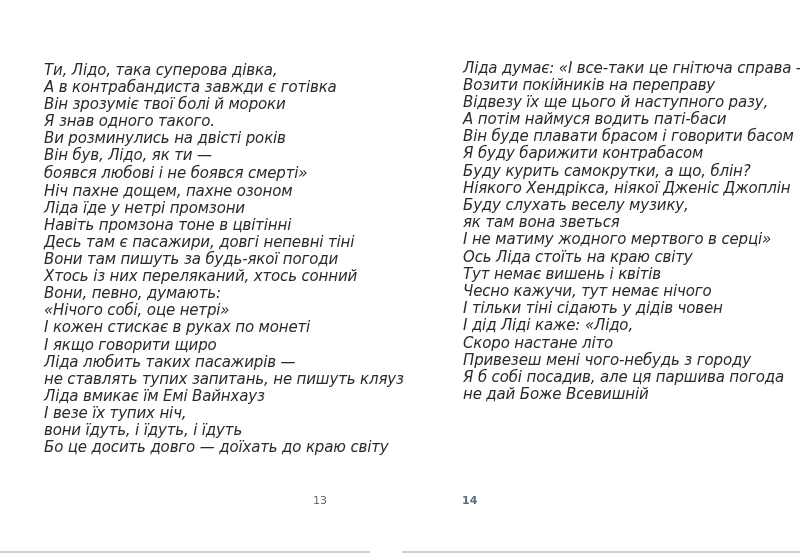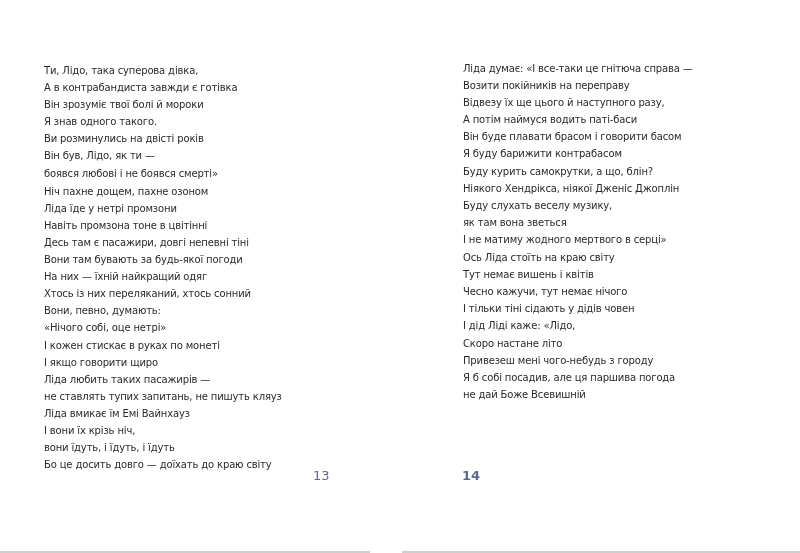--- a/index.html
+++ b/index.html
@@ -17,34 +17,35 @@
   .page {
     position: absolute;
     top: 0;
     height: 553px;
   }
   .page.left { left: 0; width: 370px; }
   .page.right { left: 400px; width: 400px; }
   .poem {
     position: absolute;
     color: #2a2a2a;
-    font-size: 10px;
+    font-size: 15px;
     line-height: 17.1px;
     letter-spacing: -0.15px;
     white-space: nowrap;
+    font-style: italic;
   }
   .page.left .poem { left: 44px; top: 62px; }
   .page.right .poem { left: 63px; top: 60px; }
   .stanza { margin: 0; }
   .stanza + .stanza { margin-top: 1px; }
   .line { display: block; height: 17.1px; }
   .page-number {
     position: absolute;
-    top: 468px;
-    font-size: 13px;
+    top: 494px;
+    font-size: 11px;
     color: #5d6b86;
   }
   .page.left .page-number { left: 313px; }
   .page.right .page-number { left: 62px; font-weight: bold; }
   .page-edge {
     position: absolute;
     top: 551px;
     height: 2px;
     background: #cfcfcf;
   }
@@ -63,31 +64,30 @@
       <span class="line">Я знав одного такого.</span>
       <span class="line">Ви розминулись на двісті років</span>
       <span class="line">Він був, Лідо, як ти —</span>
       <span class="line">боявся любові і не боявся смерті»</span>
     </div>
     <div class="stanza">
       <span class="line">Ніч пахне дощем, пахне озоном</span>
       <span class="line">Ліда їде у нетрі промзони</span>
       <span class="line">Навіть промзона тоне в цвітінні</span>
       <span class="line">Десь там є пасажири, довгі непевні тіні</span>
-      <span class="line">Вони там бувають за будь-якої погоди</span>
-      <span class="line">На них — їхній найкращий одяг</span>
+      <span class="line">Вони там пишуть за будь-якої погоди</span>
       <span class="line">Хтось із них переляканий, хтось сонний</span>
       <span class="line">Вони, певно, думають:</span>
       <span class="line">«Нічого собі, оце нетрі»</span>
       <span class="line">І кожен стискає в руках по монеті</span>
       <span class="line">І якщо говорити щиро</span>
       <span class="line">Ліда любить таких пасажирів —</span>
       <span class="line">не ставлять тупих запитань, не пишуть кляуз</span>
       <span class="line">Ліда вмикає їм Емі Вайнхауз</span>
-      <span class="line">І вони їх крізь ніч,</span>
+      <span class="line">І везе їх тупих ніч,</span>
       <span class="line">вони їдуть, і їдуть, і їдуть</span>
       <span class="line">Бо це досить довго — доїхать до краю світу</span>
     </div>
   </div>
   <span class="page-number">13</span>
   <div class="page-edge"></div>
 </div>
 
 <div class="page right">
   <div class="poem">

